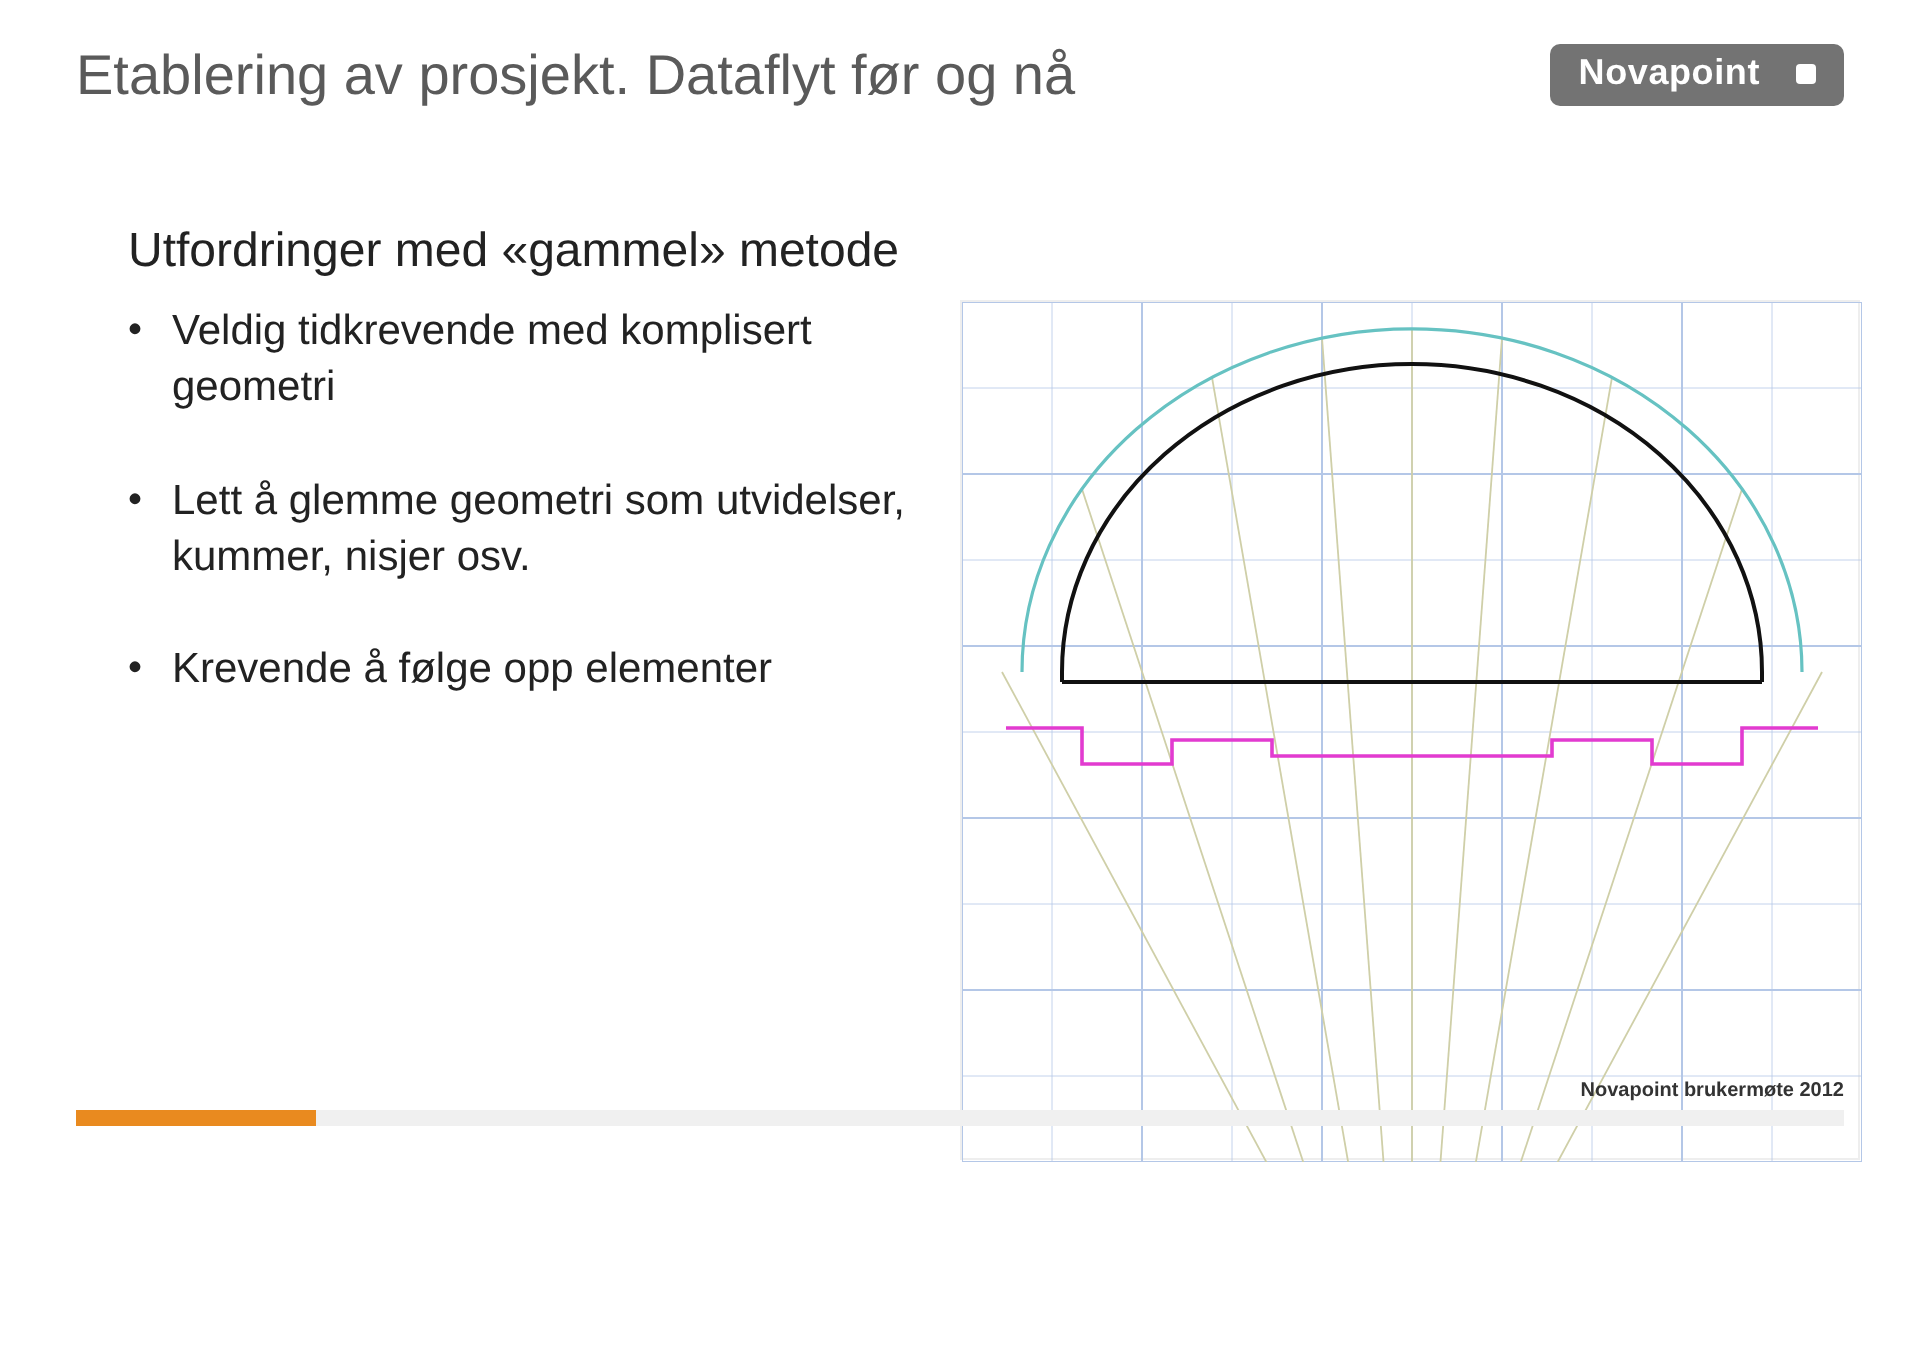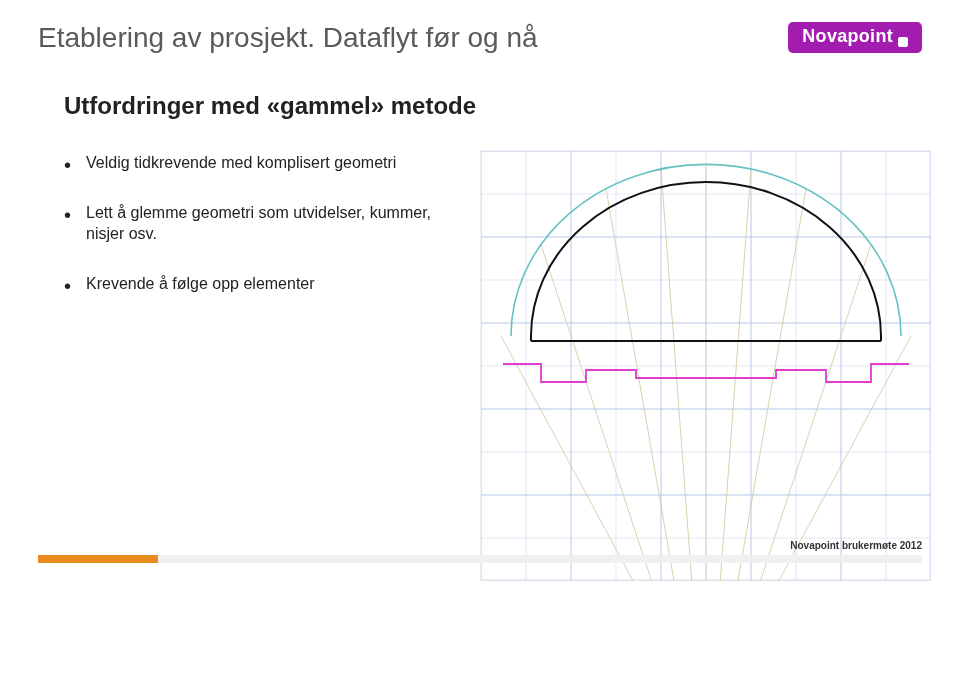--- a/index.html
+++ b/index.html
@@ -1,24 +1,24 @@
 <!DOCTYPE html>
 <html><head>
 <meta charset="utf-8">
 <style>
   * { box-sizing: border-box; margin: 0; padding: 0; }
   html, body { width: 960px; height: 679px; font-family: Arial, Helvetica, sans-serif; background: #fff; overflow: hidden; }
   .slide { position: relative; width: 960px; height: 581px; }
   .header-row { position: absolute; top: 22px; left: 38px; right: 38px; display: flex; justify-content: space-between; align-items: flex-start; }
   .title { font-size: 28px; color: #5a5a5a; font-weight: 400; }
-  .logo-badge { background: #a21caf; color: #fff; border-radius: 5px; padding: 4px 14px 6px 14px; font-size: 18px; font-weight: 600; letter-spacing: 0.3px; display: flex; align-items: flex-end; gap: 5px; }
+  .logo-badge { background: #737373; color: #fff; border-radius: 5px; padding: 4px 14px 6px 14px; font-size: 18px; font-weight: 600; letter-spacing: 0.3px; display: flex; align-items: center; gap: 18px; }
   .logo-dot { width: 10px; height: 10px; background: #fff; border-radius: 2px; display: inline-block; }
-  .subtitle { position: absolute; top: 92px; left: 64px; font-size: 24px; font-weight: 700; color: #222; }
+  .subtitle { position: absolute; top: 112px; left: 64px; font-size: 24px; font-weight: 400; color: #222; }
   .bullets { position: absolute; top: 152px; left: 64px; width: 390px; }
-  .bullets li { list-style: none; font-size: 16px; color: #222; margin-bottom: 28px; position: relative; padding-left: 22px; line-height: 1.35; }
+  .bullets li { list-style: none; font-size: 21px; color: #222; margin-bottom: 28px; position: relative; padding-left: 22px; line-height: 1.35; }
   .bullets li::before { content: "•"; position: absolute; left: 0; top: 0; font-size: 20px; }
   .diagram { position: absolute; top: 150px; left: 480px; width: 450px; height: 430px; border: 1px solid #eee; }
   .footer-bar { position: absolute; bottom: 18px; left: 38px; right: 38px; height: 8px; background: #f0f0f0; }
   .footer-bar-accent { height: 100%; width: 120px; background: #e98a1f; }
   .footer-text { position: absolute; bottom: 30px; right: 38px; font-size: 10px; font-weight: 700; color: #333; }
 </style>
 </head>
 <body>
 
 <div class="slide">

